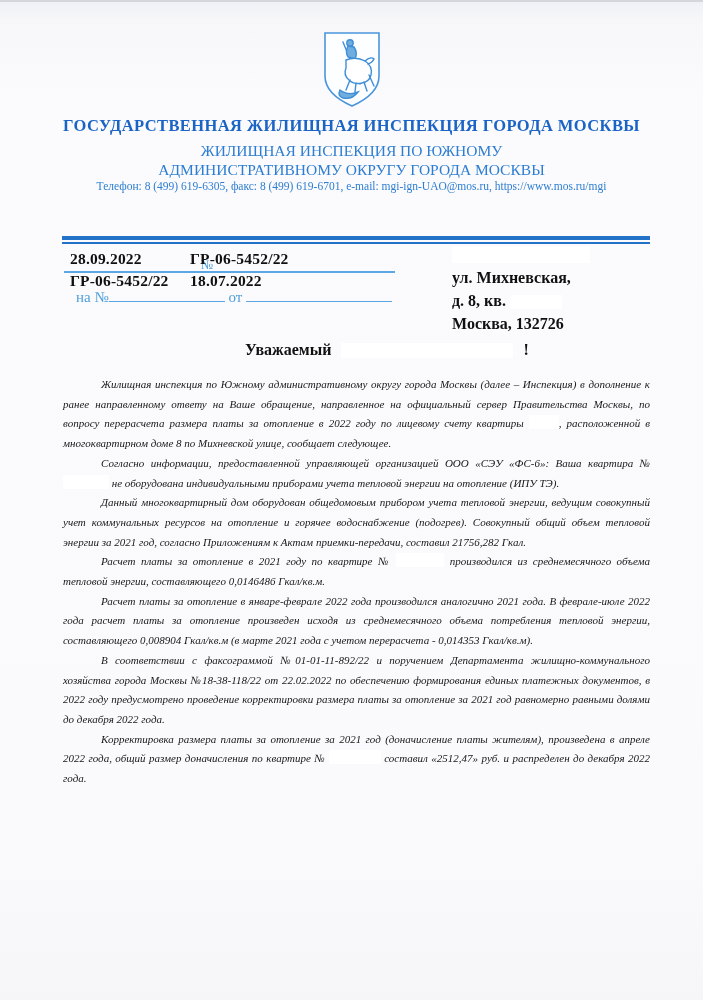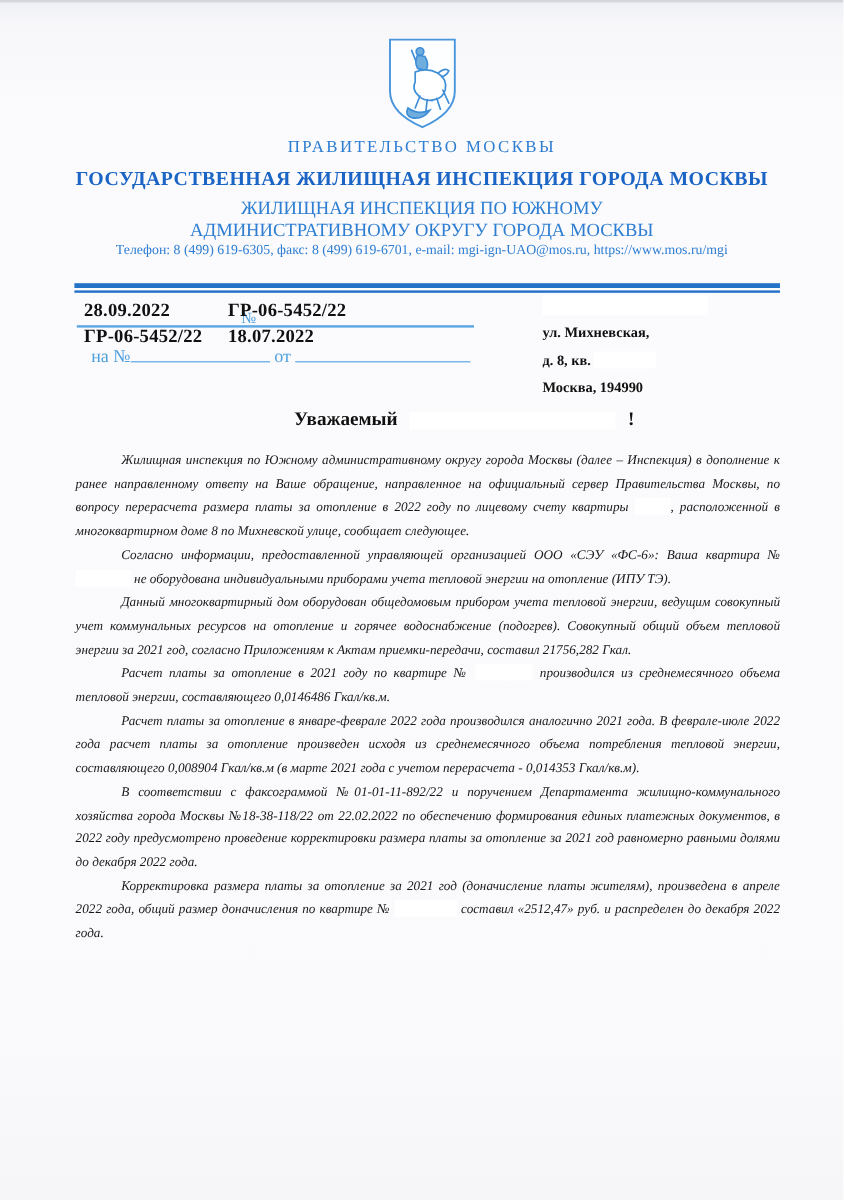--- a/index.html
+++ b/index.html
@@ -30,21 +30,21 @@
   .typed{font-weight:bold;font-size:15.5px;color:#101010;letter-spacing:.2px;}
   .ref-date-out{position:absolute;left:70px;top:250px;}
   .ref-num-out{position:absolute;left:190px;top:250px;z-index:2;}
   .ref-no-sign{position:absolute;left:201px;top:257px;font-size:13px;color:#4d9fdd;z-index:1;}
   .ref-line1{position:absolute;left:64px;top:252px;width:331px;height:19px;border-bottom:2px solid #5aa7e3;}
   .ref-num-in{position:absolute;left:70px;top:272px;}
   .ref-date-in{position:absolute;left:190px;top:272px;}
   .ref-row3{position:absolute;left:76px;top:289px;font-size:15px;color:#4d9fdd;white-space:nowrap;}
   .blank{display:inline-block;border-bottom:1.5px solid #5aa7e3;height:12px;vertical-align:baseline;}
   
-  .recipient{position:absolute;left:452px;top:246px;font-weight:bold;font-size:12px;line-height:23px;color:#101010;}
+  .recipient{position:absolute;left:452px;top:246px;font-weight:bold;font-size:16px;line-height:23px;color:#101010;}
   .redact{display:inline-block;background:#ffffff;height:14px;vertical-align:text-bottom;border-radius:1px;}
   .recipient .name-redact{display:block;width:138px;height:17px;background:#ffffff;margin-bottom:3px;}
   
   .salutation{position:absolute;left:245px;top:341px;font-weight:bold;font-size:16px;color:#101010;}
   .salutation .redact{width:172px;height:15px;margin:0 10px;}
   
   .body-text{
     position:absolute;left:63px;top:375px;width:587px;
     font-size:11px;line-height:19.7px;color:#171717;
     text-align:justify;
@@ -65,21 +65,20 @@
       <g stroke="#3f8ed8" stroke-width="1.4" fill="none" stroke-linecap="round">
         <path d="M23 12 L40 54"></path>
         <circle cx="30" cy="13" r="3.2" fill="#6fadde"></circle>
         <path d="M28 16 Q25 22 28 27 L35 29 Q38 23 34 17 Z" fill="#6fadde"></path>
         <path d="M26 30 Q36 26 45 31 Q53 36 51 45 Q49 52 42 53 Q34 55 29 50 Q23 45 26 38 Z" fill="#ffffff"></path>
         <path d="M45 31 Q51 26 54 29 Q52 33 48 34"></path>
         <path d="M30 50 L26 60 M36 53 L35 62 M44 52 L47 61 M49 45 L54 56"></path>
         <path d="M20 60 Q28 66 38 62 Q32 70 23 68 Q17 66 20 60 Z" fill="#6fadde"></path>
       </g>
     </svg>
-    <div class="gov-line">ПРАВИТЕЛЬСТВО МОСКВЫ</div>
     <div class="org-title">ГОСУДАРСТВЕННАЯ ЖИЛИЩНАЯ ИНСПЕКЦИЯ ГОРОДА МОСКВЫ</div>
     <div class="division">
       <div>ЖИЛИЩНАЯ ИНСПЕКЦИЯ ПО ЮЖНОМУ</div>
       <div>АДМИНИСТРАТИВНОМУ ОКРУГУ ГОРОДА МОСКВЫ</div>
     </div>
     <div class="hq-contacts">Телефон: 8 (499) 619-6305, факс: 8 (499) 619-6701, e-mail: mgi-ign-UAO@mos.ru, https://www.mos.ru/mgi</div>
   </div>
   <div class="double-rule"></div>
 
   <div class="ref-line1"></div>
@@ -90,21 +89,21 @@
   <div class="typed ref-date-in">18.07.2022</div>
   <div class="ref-row3">
     <span>на №</span><span class="blank" style="width:116px"></span>
     <span>от</span> <span class="blank" style="width:146px"></span>
   </div>
 
   <div class="recipient">
     <span class="name-redact"></span>
     <div>ул. Михневская,</div>
     <div><span>д. 8, кв.</span> <span class="redact r52"></span></div>
-    <div>Москва, 194990</div>
+    <div>Москва, 132726</div>
   </div>
 
   <div class="salutation">
     <span>Уважаемый</span><span class="redact"></span><span>!</span>
   </div>
 
   <div class="body-text">
     <p><span>Жилищная инспекция по Южному административному округу города Москвы (далее – Инспекция) в дополнение к ранее направленному ответу на Ваше обращение, направленное на официальный сервер Правительства Москвы, по вопросу перерасчета размера платы за отопление в 2022 году по лицевому счету квартиры</span> <span class="redact r32"></span><span>, расположенной в многоквартирном доме 8 по Михневской улице, сообщает следующее.</span></p>
     <p><span>Согласно информации, предоставленной управляющей организацией ООО «СЭУ «ФС-6»: Ваша квартира №</span> <span class="redact r46"></span> <span>не оборудована индивидуальными приборами учета тепловой энергии на отопление (ИПУ ТЭ).</span></p>
     <p>Данный многоквартирный дом оборудован общедомовым прибором учета тепловой энергии, ведущим совокупный учет коммунальных ресурсов на отопление и горячее водоснабжение (подогрев). Совокупный общий объем тепловой энергии за 2021 год, согласно Приложениям к Актам приемки-передачи, составил 21756,282 Гкал.</p>

